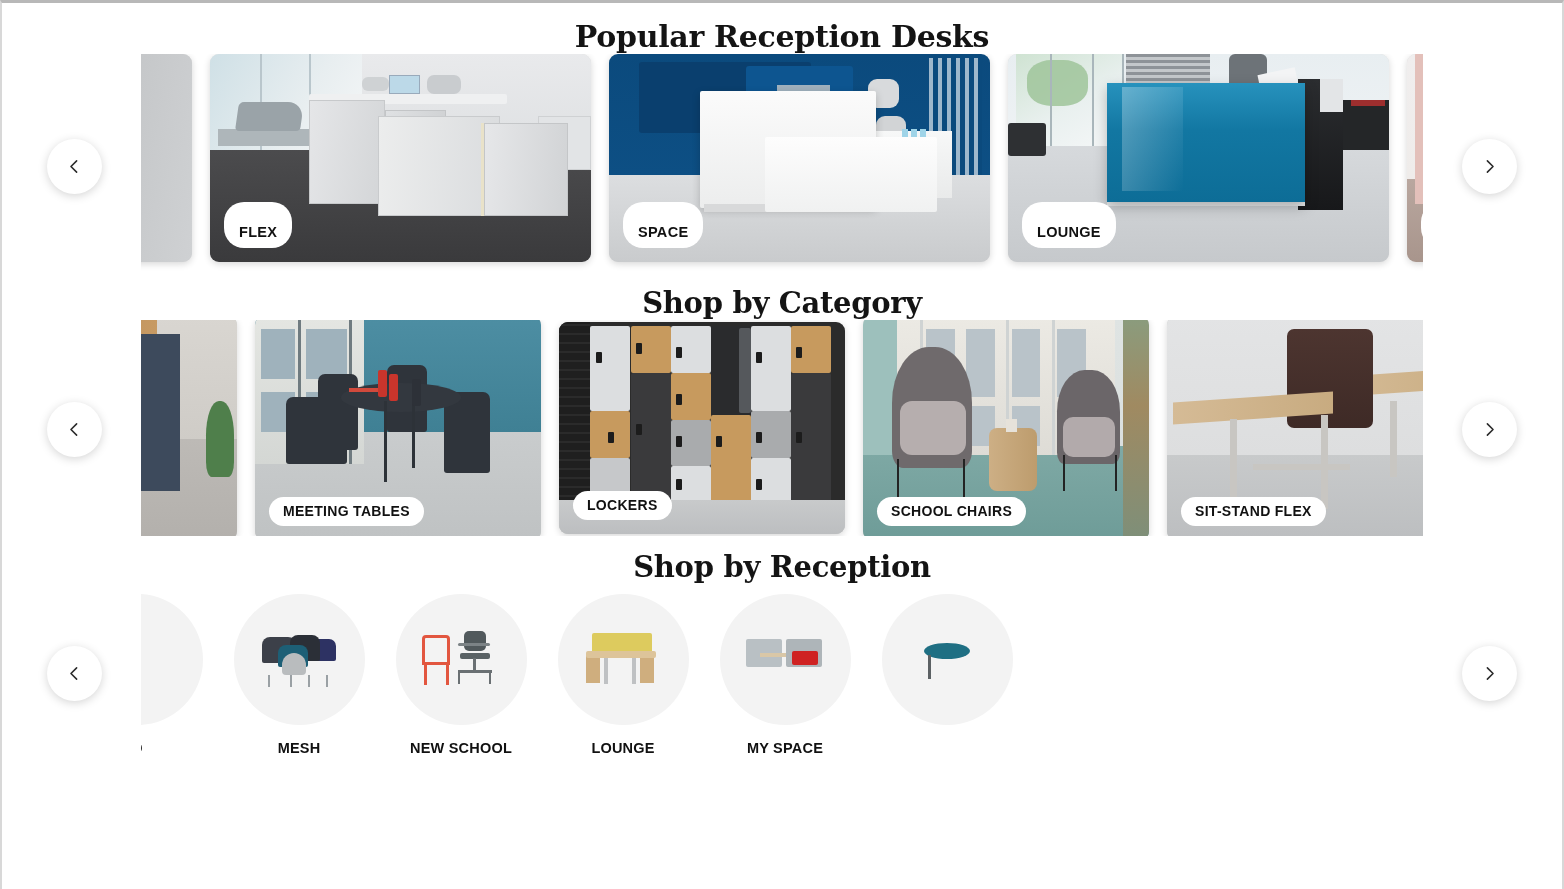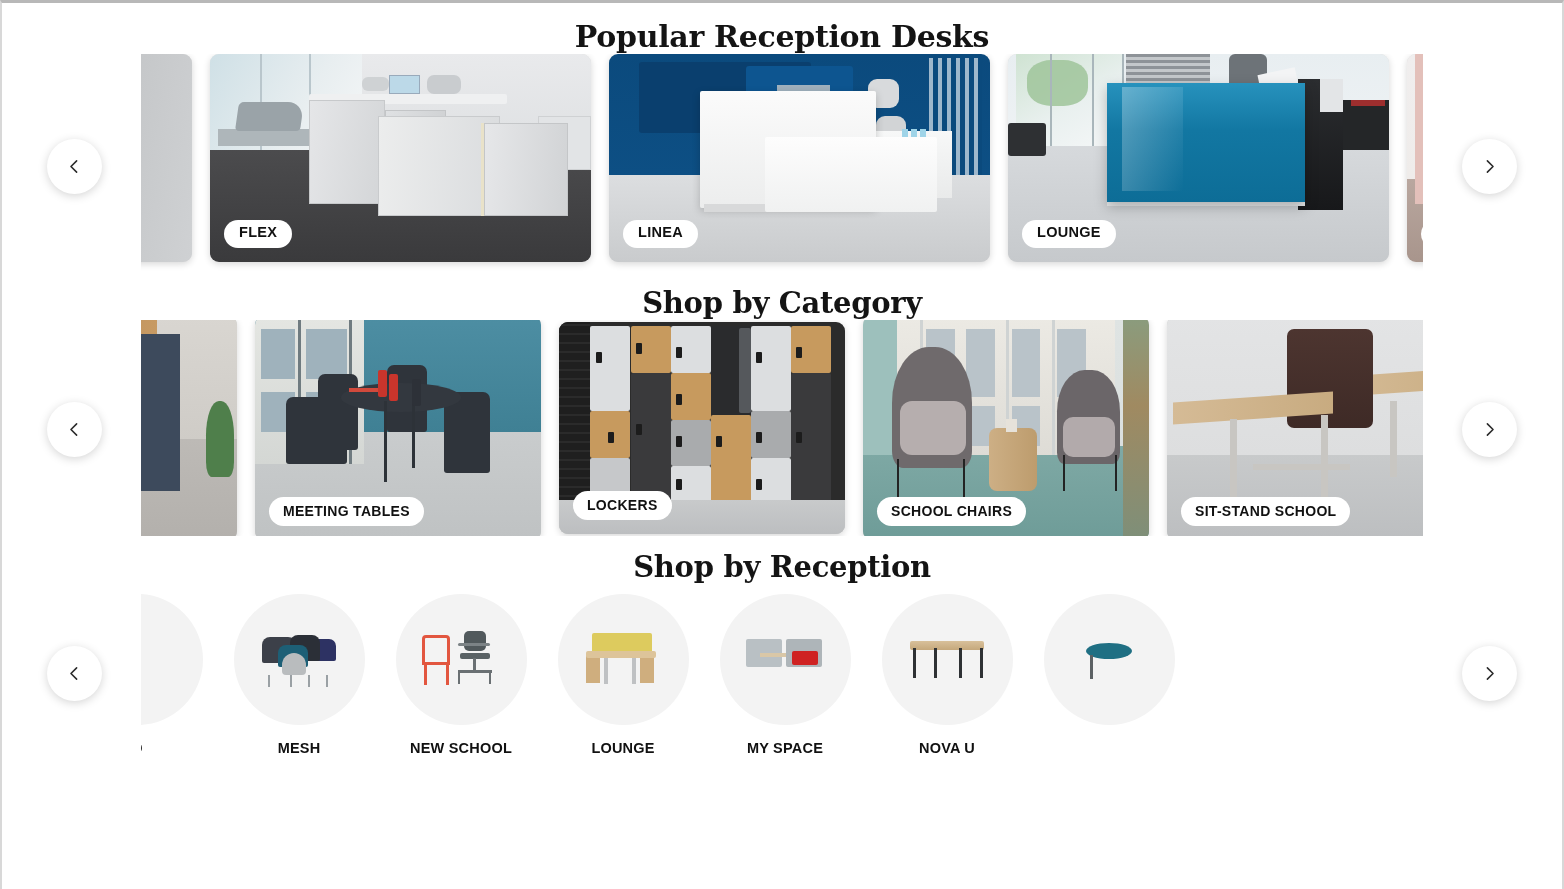--- a/index.html
+++ b/index.html
@@ -55,21 +55,21 @@
     border-radius: 9px;
     overflow: hidden;
     box-shadow: 0 2px 7px rgba(0,0,0,.16);
     background: #ddd;
   }
   .pill {
     position: absolute; left: 14px; bottom: 14px;
     background: #fff; color: #111;
     font-weight: bold; font-size: 14.5px;
     letter-spacing: .3px;
-    padding: 4px 15px 8px;
+    padding: 22px 15px 8px;
     border-radius: 20px;
     white-space: nowrap;
     z-index: 5;
   }
 
   
   #sec-cats .viewport { width: 1282px; height: 216px; }
   .cat-card {
     position: relative;
     flex: 0 0 auto;
@@ -342,21 +342,21 @@
               <div class="slats"></div>
             <div class="chair1"></div>
               <div class="chair2"></div>
               <div class="mon"></div>
             <div class="deskright"></div>
               <div class="cups"></div>
             <div class="deskmain"></div>
               <div class="base"></div>
               <div class="deskfront"></div>
           </div>
-          <div class="pill">LINEA</div>
+          <div class="pill">SPACE</div>
         </div>
 
         <div class="desk-card">
           <div class="scene s-linea">
             <div class="glassL"></div>
               <div class="tree"></div>
             <div class="mull" style="left:11%"></div>
               <div class="mull" style="left:22%"></div>
               <div class="mull" style="left:30%"></div>
             <div class="blind"></div>
@@ -509,21 +509,21 @@
         <div class="cat-card">
           <div class="scene s-sit">
             <div class="topB"></div>
             <div class="screen"></div>
             <div class="topA"></div>
             <div class="frameleg" style="left:22%;top:46%;width:7px;height:40%"></div>
             <div class="frameleg" style="left:54%;top:44%;width:7px;height:42%"></div>
             <div class="frameleg" style="left:30%;top:66%;width:34%;height:6px"></div>
             <div class="frameleg" style="left:78%;top:38%;width:7px;height:34%"></div>
           </div>
-          <div class="pill">SIT-STAND SCHOOL</div>
+          <div class="pill">SIT-STAND FLEX</div>
         </div>
 
       </div>
     </div>
   </div>
 </div>
 
 <div class="section" id="sec-colls">
   <div class="section-title">Shop by Reception</div>
 
@@ -606,32 +606,20 @@
             <div class="thumb t-my">
                 <div class="tm box"></div>
                 <div class="tm box2"></div>
                 <div class="tm dsk"></div>
                 <div class="tm red"></div>
               </div>
           </div>
           <div class="coll-label">MY SPACE</div>
         </div>
 
-        <div class="coll-item">
-          <div class="coll-circle">
-            <div class="thumb t-nova">
-              <div class="tm top"></div>
-              <div class="tm lg" style="left:9px;top:23px"></div>
-                <div class="tm lg" style="left:30px;top:23px"></div>
-              <div class="tm lg" style="left:55px;top:23px"></div>
-                <div class="tm lg" style="left:76px;top:23px"></div>
-            </div>
-          </div>
-          <div class="coll-label">NOVA U</div>
-        </div>
 
         <div class="coll-item">
           <div class="coll-circle">
             <div class="thumb t-right">
                 <div class="tm seat"></div>
               <div class="tm lg" style="left:24px;top:30px"></div>
               </div>
           </div>
 
         </div>

